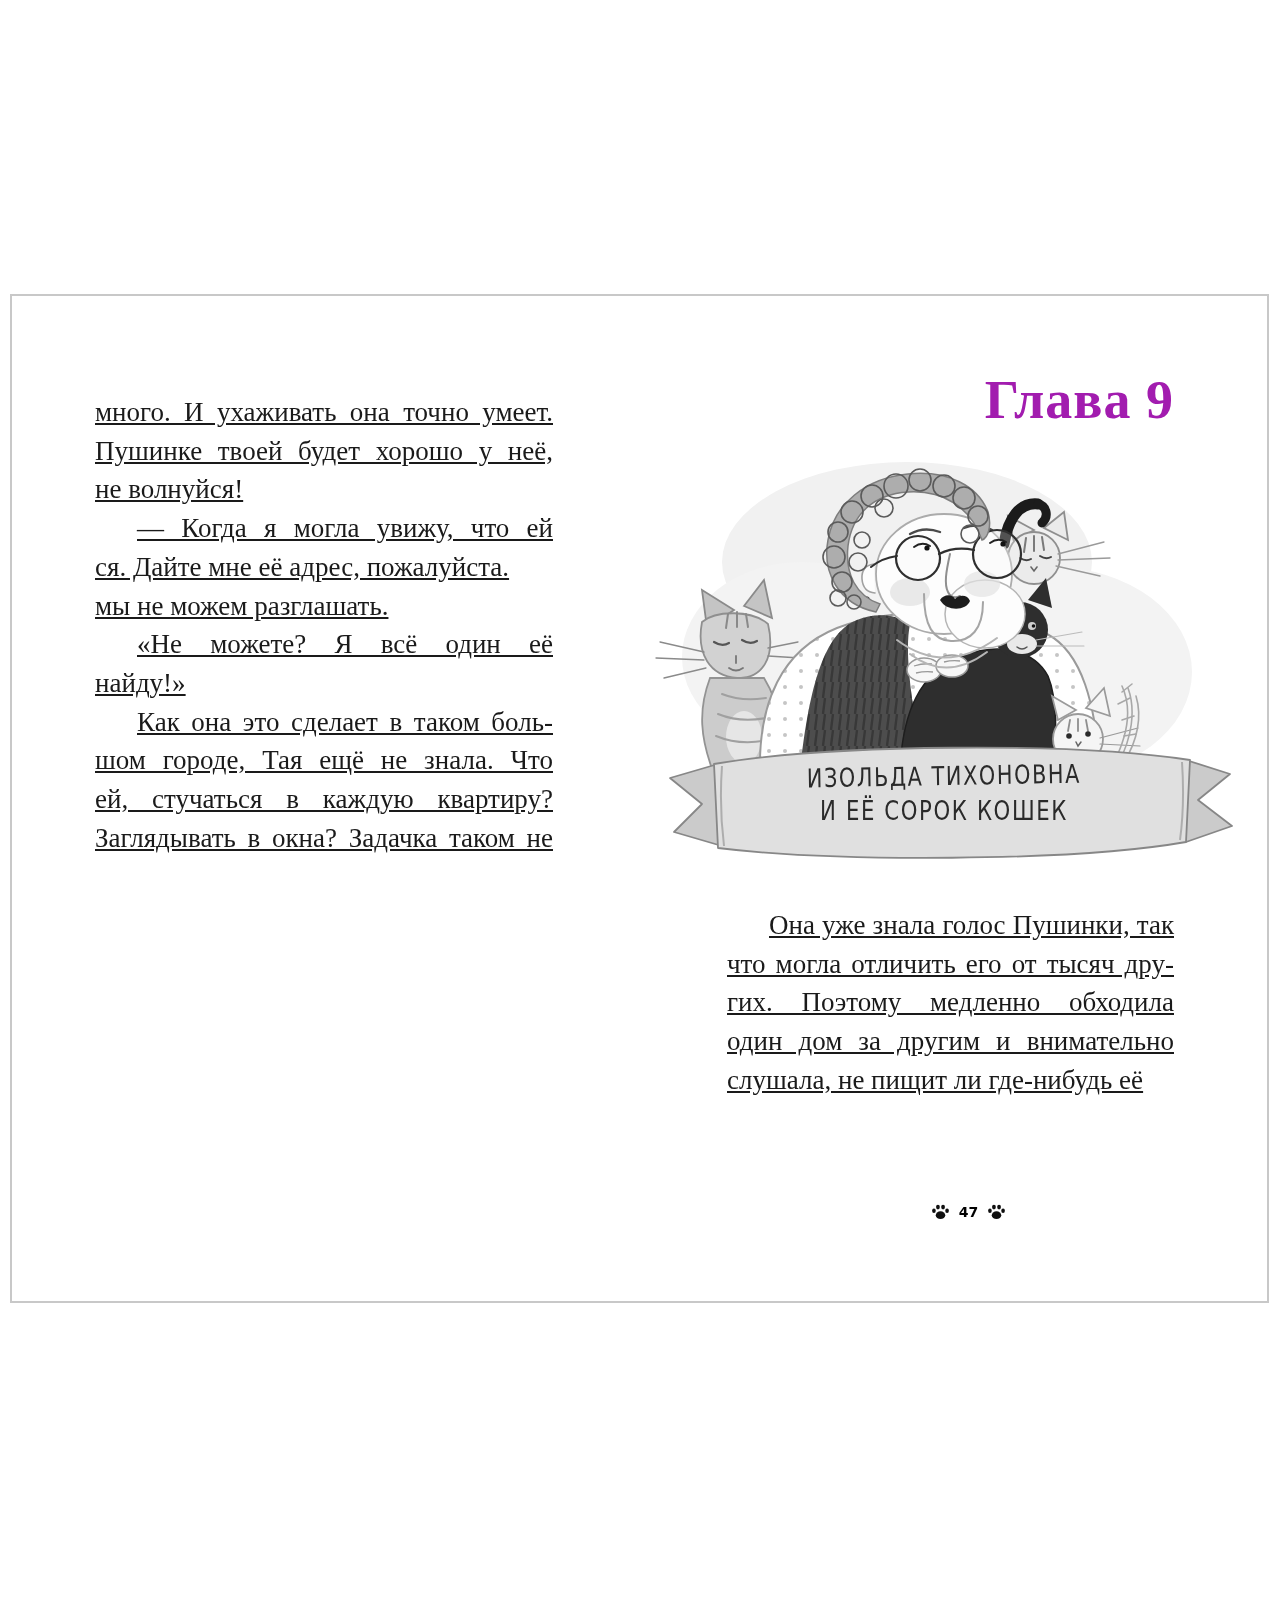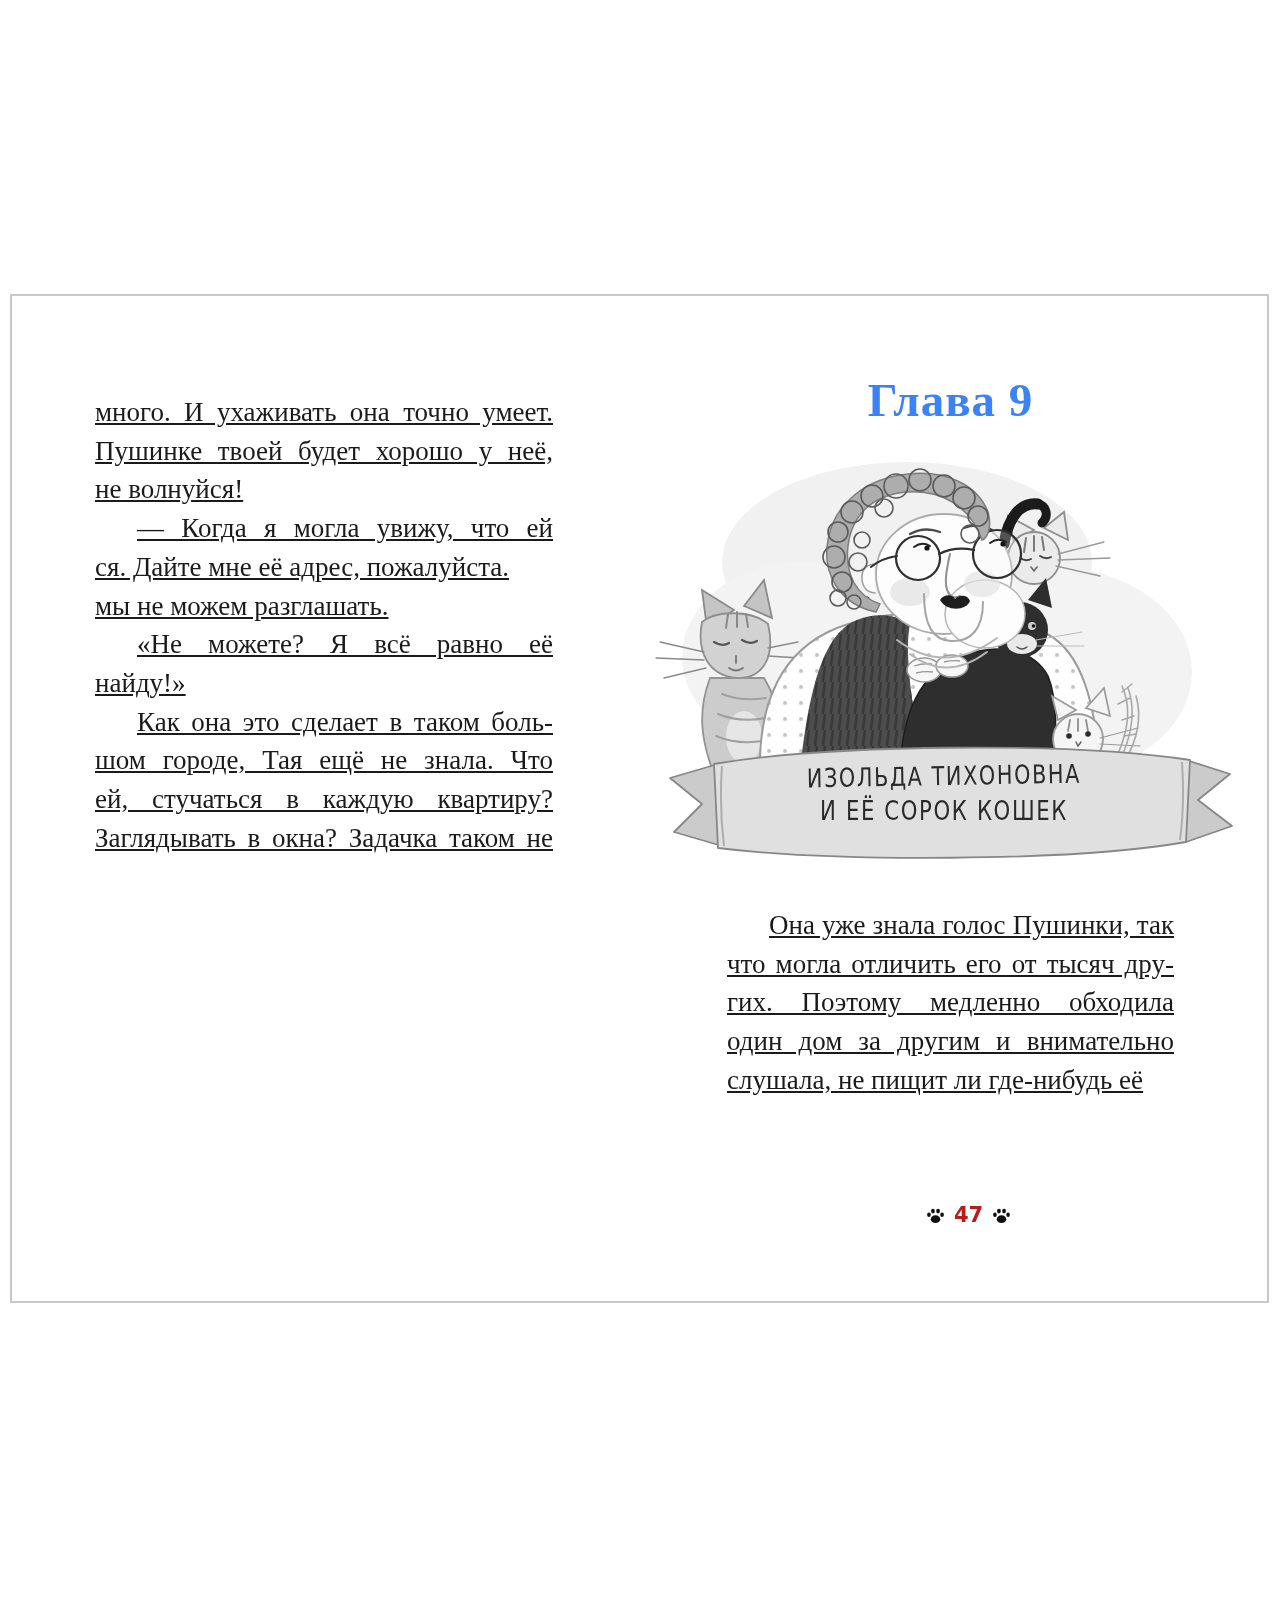--- a/index.html
+++ b/index.html
@@ -6,26 +6,26 @@
   .canvas{position:relative;width:1280px;height:1600px;background:#ffffff;
           font-family:"Liberation Serif",serif;color:#1a1a1a;overflow:hidden;}
   .frame{position:absolute;left:10px;top:294px;width:1255px;height:1005px;
          border:2px solid #c8c8c8;background:#ffffff;}
   .textblock{position:absolute;font-size:27px;line-height:38.7px;color:#1a1a1a;text-decoration:underline;}
   .left-text{left:95px;top:393px;width:458px;}
   .right-text{left:727px;top:906px;width:447px;}
   .para .line{text-align:justify;text-align-last:justify;white-space:normal;}
   .para .line.last{text-align-last:left;}
   .para .line.indent{text-indent:42px;}
-  .chapter-title{position:absolute;left:727px;top:374px;width:447px;text-align:center;
-                 font-size:47px;font-weight:bold;line-height:52px;letter-spacing:1px;color:#3b82f6;}
+  .chapter-title{position:absolute;left:727px;top:374px;width:447px;text-align:right;
+                 font-size:54px;font-weight:bold;line-height:52px;letter-spacing:1px;color:#a21caf;}
   .illo{position:absolute;left:652px;top:442px;width:584px;height:428px;}
   .pagenum{position:absolute;left:745px;top:1203px;width:447px;display:flex;
            align-items:center;justify-content:center;gap:9px;
-           font-family:"DejaVu Sans",sans-serif;font-size:21px;font-weight:bold;color:#b91c1c;}
+           font-family:"DejaVu Sans",sans-serif;font-size:14px;font-weight:bold;color:#000000;}
   .paw{display:block;}
   .banner-text{font-family:"DejaVu Sans",sans-serif;fill:#2a2a2a;}
 </style>
 </head>
 <body>
 
 <div class="canvas">
 
   <div class="frame"></div>
 
@@ -36,21 +36,21 @@
         <div class="line last">не волнуйся!</div>
       </div>
       <div class="para">
         <div class="line indent">— Когда я могла увижу, что ей</div>
         <div class="line last">ся. Дайте мне её адрес, пожалуйста.</div>
       </div>
       <div class="para">
         <div class="line last">мы не можем разглашать.</div>
       </div>
       <div class="para">
-        <div class="line indent">«Не можете? Я всё равно её</div>
+        <div class="line indent">«Не можете? Я всё один её</div>
         <div class="line last">найду!»</div>
       </div>
       <div class="para">
         <div class="line indent">Как она это сделает в таком боль-</div>
         <div class="line">шом городе, Тая ещё не знала. Что</div>
         <div class="line">ей, стучаться в каждую квартиру?</div>
         <div class="line">Заглядывать в окна? Задачка таком не</div>
       </div>
     </div>
 

